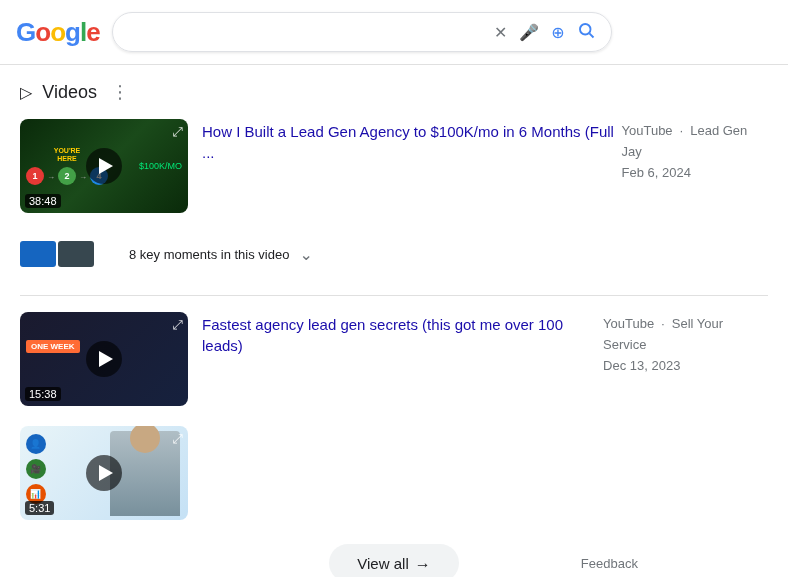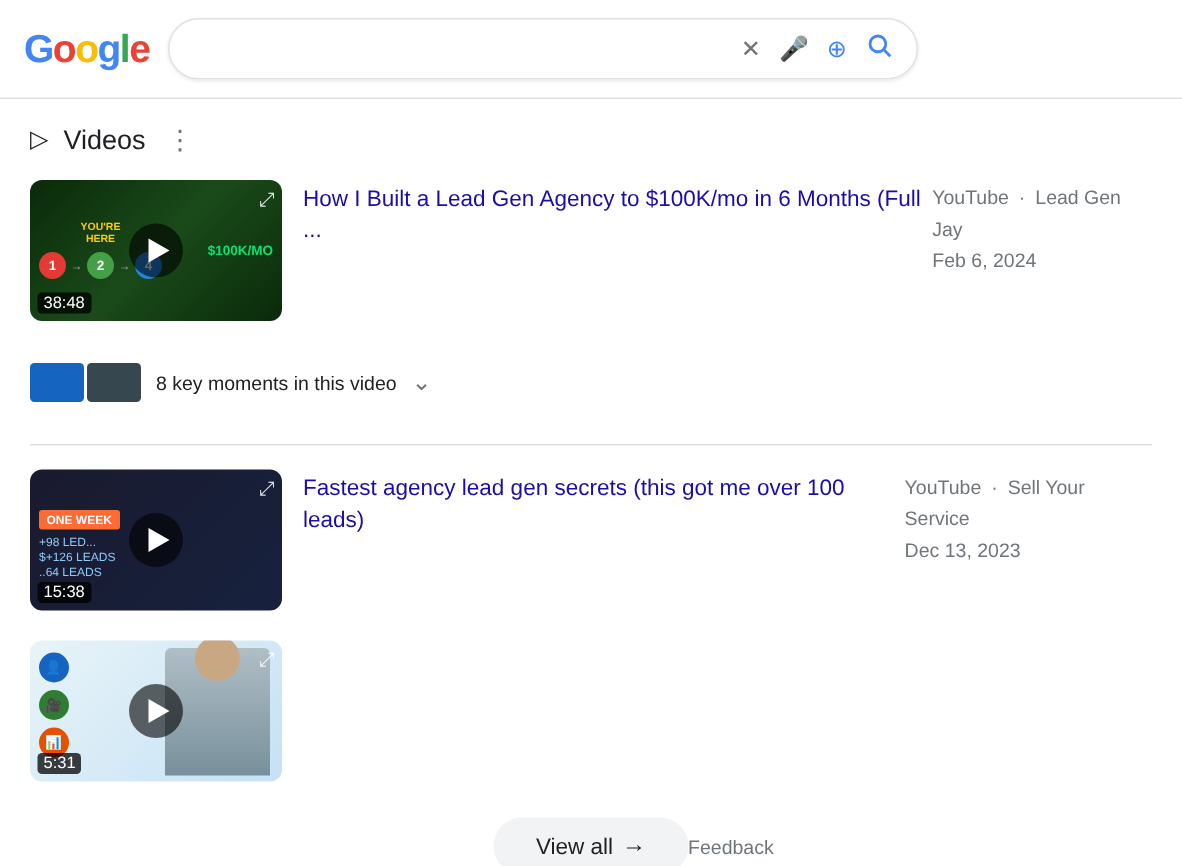--- a/index.html
+++ b/index.html
@@ -184,21 +184,21 @@
     .you-re-here {
       font-size: 8px;
       color: #ffcc00;
       font-weight: bold;
       text-align: center;
       line-height: 1.2;
     }
     .hundred-k {
       font-size: 9px;
       color: #00e676;
-      font-weight: bold;
+      font-weight: normal;
     }
 
     
     .thumb-2 {
       background: linear-gradient(135deg, #1a1a2e 0%, #16213e 100%);
     }
     .thumb-2-content {
       position: absolute;
       inset: 0;
       padding: 23px 6px;
@@ -311,20 +311,21 @@
       width: 36px;
       height: 26px;
       border-radius: 3px;
       overflow: hidden;
     }
     .km-1 { background: #1565c0; }
     .km-2 { background: #37474f; }
     .km-label {
       font-size: 13px;
       color: #202124;
+      margin-left: 25px;
     }
     .km-chevron {
       color: #70757a;
       font-size: 16px;
       cursor: pointer;
     }
 
     
     .divider {
       border: none;
@@ -431,25 +432,20 @@
     <span class="km-label">8 key moments in this video</span>
     <span class="km-chevron">⌄</span>
   </div>
 
   <hr class="divider">
 
   <div class="video-item">
     <div class="video-thumb thumb-2">
       <div class="thumb-2-content">
         <div class="one-week-badge">ONE WEEK</div>
-        <div class="leads-count">
-          <div class="leads-row">+98 LED...</div>
-          <div class="leads-row">$+126 LEADS</div>
-          <div class="leads-row">..64 LEADS</div>
-        </div>
       </div>
       <div class="thumb-overlay">
         <div class="play-btn">
           <div class="play-triangle"></div>
         </div>
       </div>
       <span class="expand-icon">⤢</span>
       <span class="duration-badge">15:38</span>
     </div>
     <div class="video-info">
@@ -487,18 +483,18 @@
     <div class="video-info">
     </div>
   </div>
 
   <div class="view-all-container">
     <div style="flex:1"></div>
     <button class="view-all-btn">
       <span>View all</span>
       <span class="arrow-right">→</span>
     </button>
-    <div style="flex:1; display:flex; justify-content:flex-start;">
+    <div style="flex:1; display:flex; justify-content:center;">
       <span class="feedback-link">Feedback</span>
     </div>
   </div>
 
 </div>
 
 </body></html>

